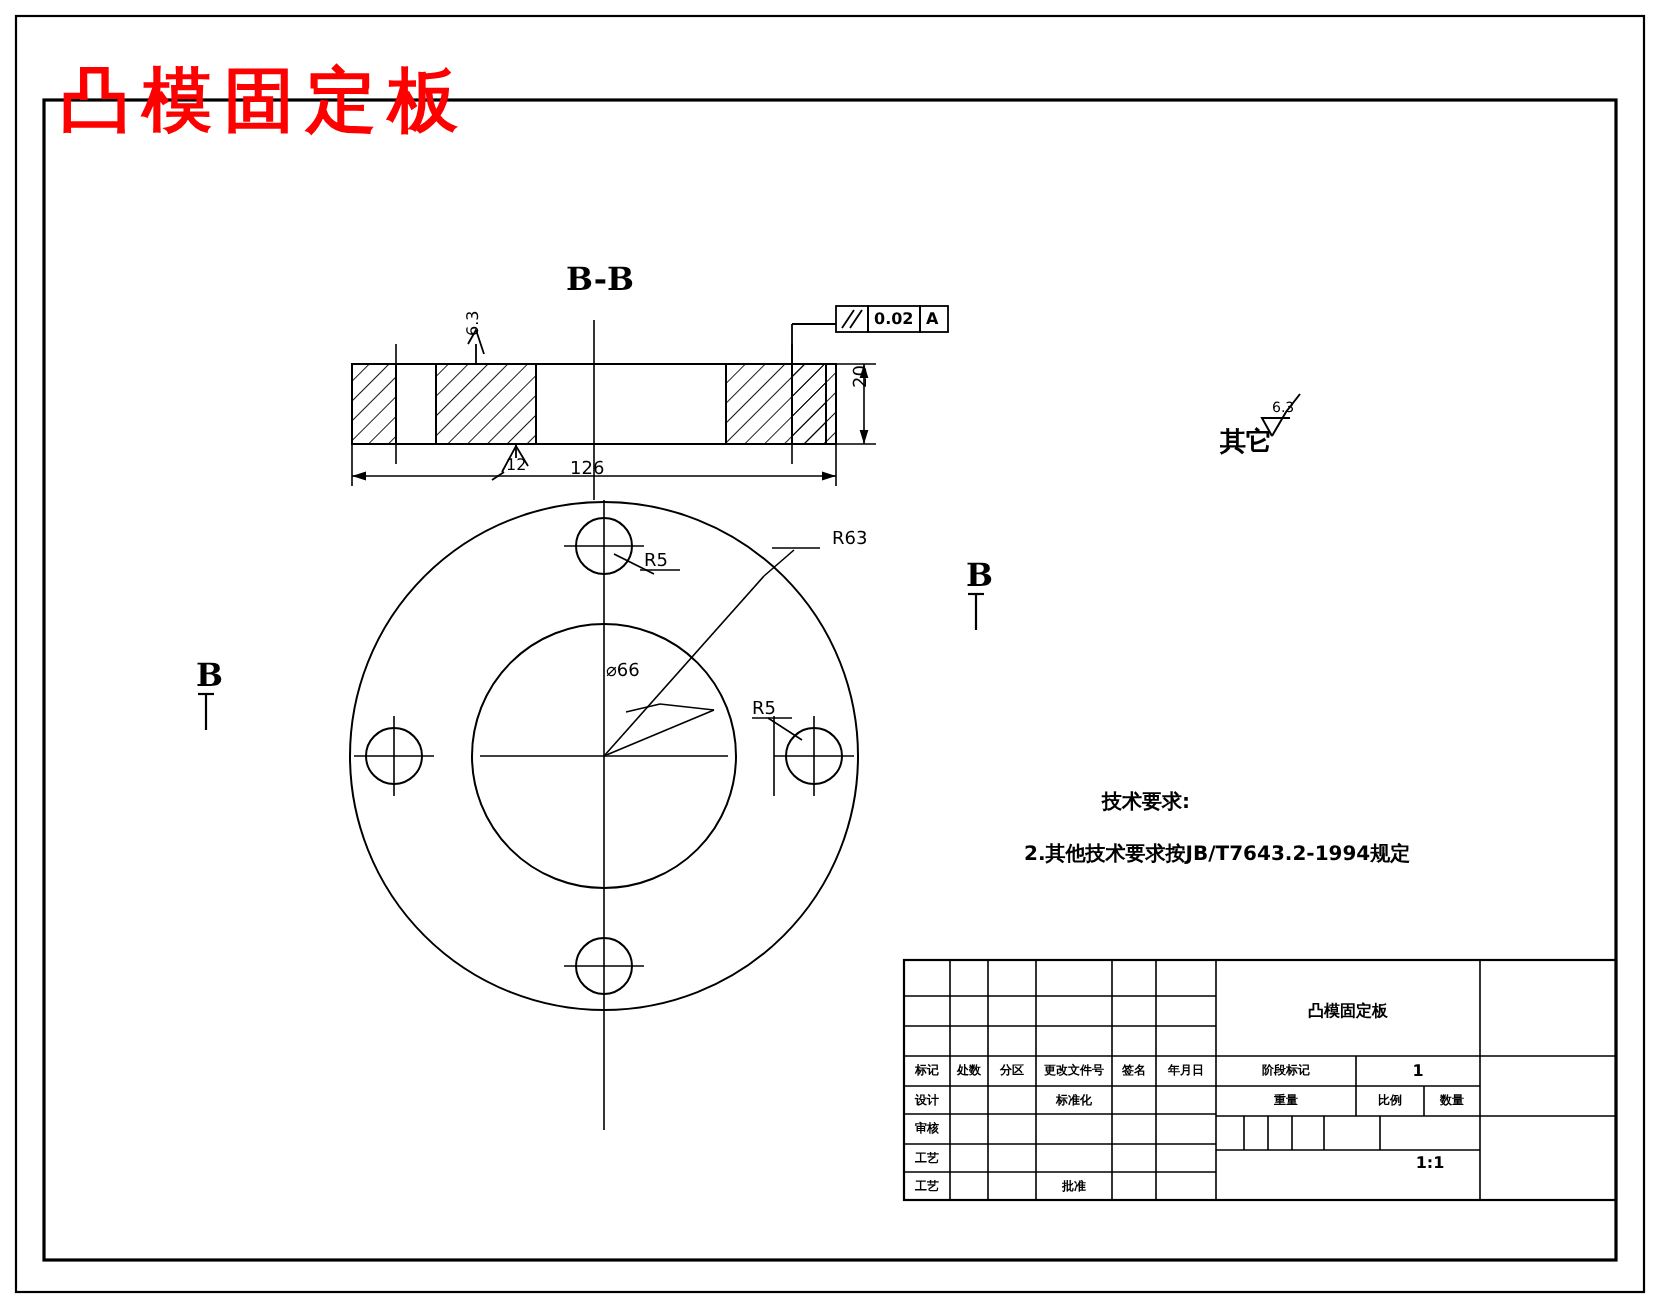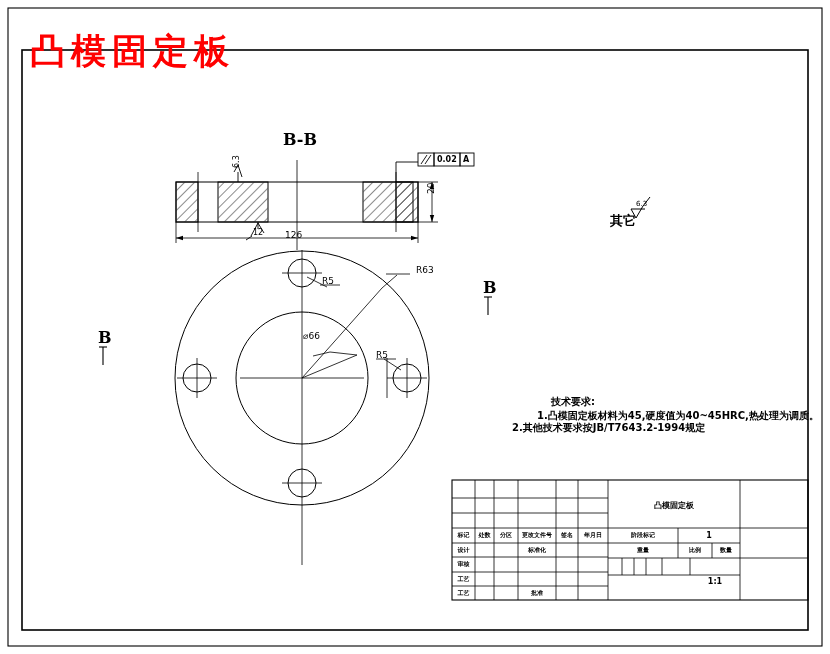--- a/index.html
+++ b/index.html
@@ -226,21 +226,20 @@
 
   <div class="vw" style="left:98px;top:328px;">B</div>
   <div class="vw" style="left:483px;top:278px;">B</div>
 
   <div class="lbl" style="left:389px;top:265px;margin-left:27px;">R63</div>
   <div class="lbl" style="left:303px;top:331px;">⌀66</div>
   <div class="lbl" style="left:322px;top:276px;">R5</div>
   <div class="lbl" style="left:376px;top:350px;">R5</div>
 
   <div class="tech" style="left:551px;top:396px;">技术要求:</div>
-  <div class="tech" style="left:537px;top:410px;">1.凸模固定板材料为45,硬度值为40~45HRC,热处理为调质。</div>
   <div class="tech" style="left:512px;top:422px;">2.其他技术要求按JB/T7643.2-1994规定</div>
 
   <div class="tb-cell" style="left:452px;top:528px;width:23px;height:15px;">标记</div>
   <div class="tb-cell" style="left:475px;top:528px;width:19px;height:15px;">处数</div>
   <div class="tb-cell" style="left:494px;top:528px;width:24px;height:15px;">分区</div>
   <div class="tb-cell" style="left:518px;top:528px;width:38px;height:15px;">更改文件号</div>
   <div class="tb-cell" style="left:556px;top:528px;width:22px;height:15px;">签名</div>
   <div class="tb-cell" style="left:578px;top:528px;width:30px;height:15px;">年月日</div>
 
   <div class="tb-cell" style="left:452px;top:543px;width:23px;height:14px;">设计</div>

